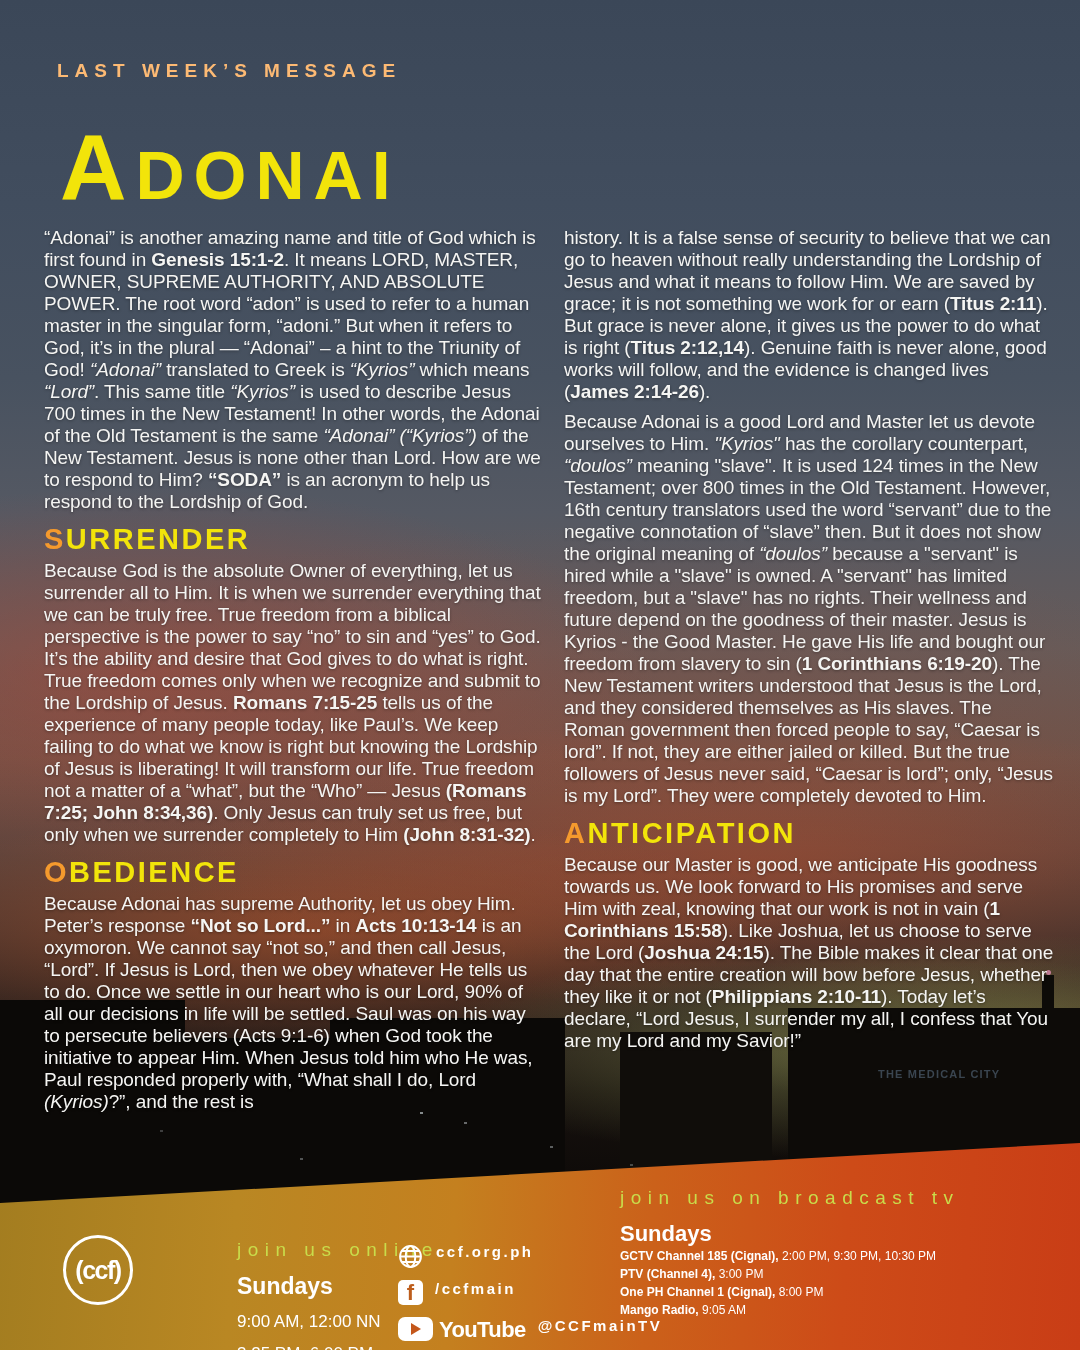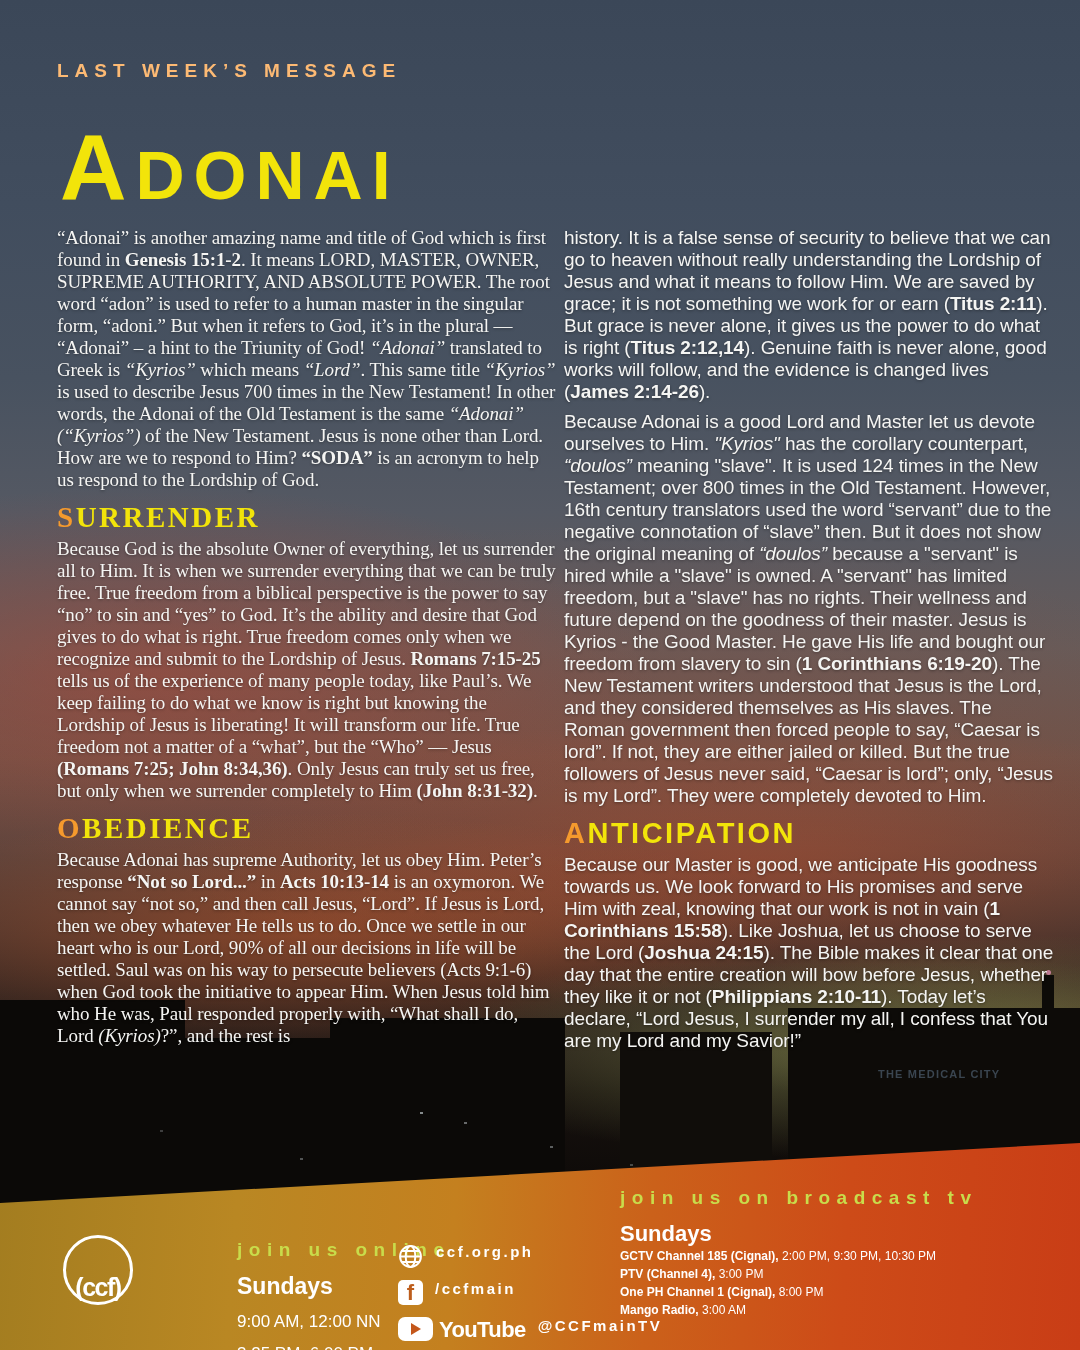--- a/index.html
+++ b/index.html
@@ -45,38 +45,38 @@
   .brand-tag{margin-left:4px;margin-top:5px;font-size:11.5px;font-weight:700;letter-spacing:1.6px;
     line-height:13px;}
   .title{position:absolute;left:60px;top:120px;margin:0;color:var(--accent-yellow,#F2E40A);
     font-weight:700;letter-spacing:9px;z-index:3;line-height:95px;}
   .t-first{font-size:92px;}
   .t-rest{font-size:68px;}
 
   
   .col{position:absolute;top:227px;color:#F5F5F3;z-index:3;
     text-shadow:0 1px 3px rgba(0,0,0,.38);}
-  .col-left{left:57px;width:500px;font-family:Liberation Serif, serif;}
+  .col-left{left:44px;width:500px;}
   .col-right{left:564px;width:492px;}
   .body{margin:0 0 8px;font-size:19px;line-height:22px;letter-spacing:-0.1px;}
   .sec{margin:10px 0 5px;font-size:29px;line-height:32px;font-weight:700;letter-spacing:2.5px;
     color:var(--accent-yellow,#F2E40A);text-shadow:none;}
   .sec-first{color:var(--accent-orange,#F59A2D);}
   .fmt-b{font-weight:700;}
   .fmt-i{font-style:italic;}
 
   
   .footer{position:absolute;left:0;top:1143px;width:1080px;height:207px;z-index:5;color:#fff;
     clip-path:polygon(0 60px,1080px 0,1080px 207px,0 207px);
     background:linear-gradient(94deg,#A37D20 0%,#B98723 22%,#C4801F 42%,#CB611A 60%,
       #CD4B18 78%,#C93D16 100%);}
   .ccf-logo{position:absolute;left:63px;top:92px;width:64px;height:64px;border:3.5px solid #fff;
-    border-radius:50%;display:flex;align-items:flex-end;justify-content:center;font-weight:700;
+    border-radius:50%;display:flex;align-items:center;justify-content:center;font-weight:700;
     font-size:25px;letter-spacing:-1.5px;color:#fff;}
-  .f-label{color:var(--accent-lime,#C9DC4B);font-size:19px;font-weight:700;letter-spacing:6.5px;}
+  .f-label{color:var(--accent-lime,#C9DC4B);font-size:19px;font-weight:400;letter-spacing:6.5px;}
   .online{position:absolute;left:237px;top:96px;}
   .online .f-day{margin-top:12px;font-size:23px;font-weight:700;}
   .f-times{font-size:17px;line-height:20px;margin-top:12px;}
   .links{position:absolute;left:398px;top:100px;}
   .link-row{display:flex;height:26px;margin-bottom:11px;}
   .link-text{font-size:15px;font-weight:700;letter-spacing:2.5px;margin-left:12px;}
   .icon-globe{width:26px;height:26px;display:flex;align-items:center;}
   .icon-fb{width:25px;height:25px;background:#fff;border-radius:5px;display:flex;
     align-items:flex-end;justify-content:center;color:#BD5D1C;font-weight:700;font-size:22px;
     line-height:24px;overflow:hidden;}
@@ -162,17 +162,17 @@
         <span class="link-text">@CCFmainTV</span>
       </div>
     </div>
 
     <div class="broadcast">
       <div class="f-label">join us on broadcast tv</div>
       <div class="f-day">Sundays</div>
       <div class="b-row"><span class="fmt-b">GCTV Channel 185 (Cignal), </span><span>2:00 PM, 9:30 PM, 10:30 PM</span></div>
       <div class="b-row"><span class="fmt-b">PTV (Channel 4), </span><span>3:00 PM</span></div>
       <div class="b-row"><span class="fmt-b">One PH Channel 1 (Cignal), </span><span>8:00 PM</span></div>
-      <div class="b-row"><span class="fmt-b">Mango Radio, </span><span>3:00 AM</span></div>
+      <div class="b-row"><span class="fmt-b">Mango Radio, </span><span>9:05 AM</span></div>
     </div>
 
   </footer>
 </div>
 
 </body></html>

